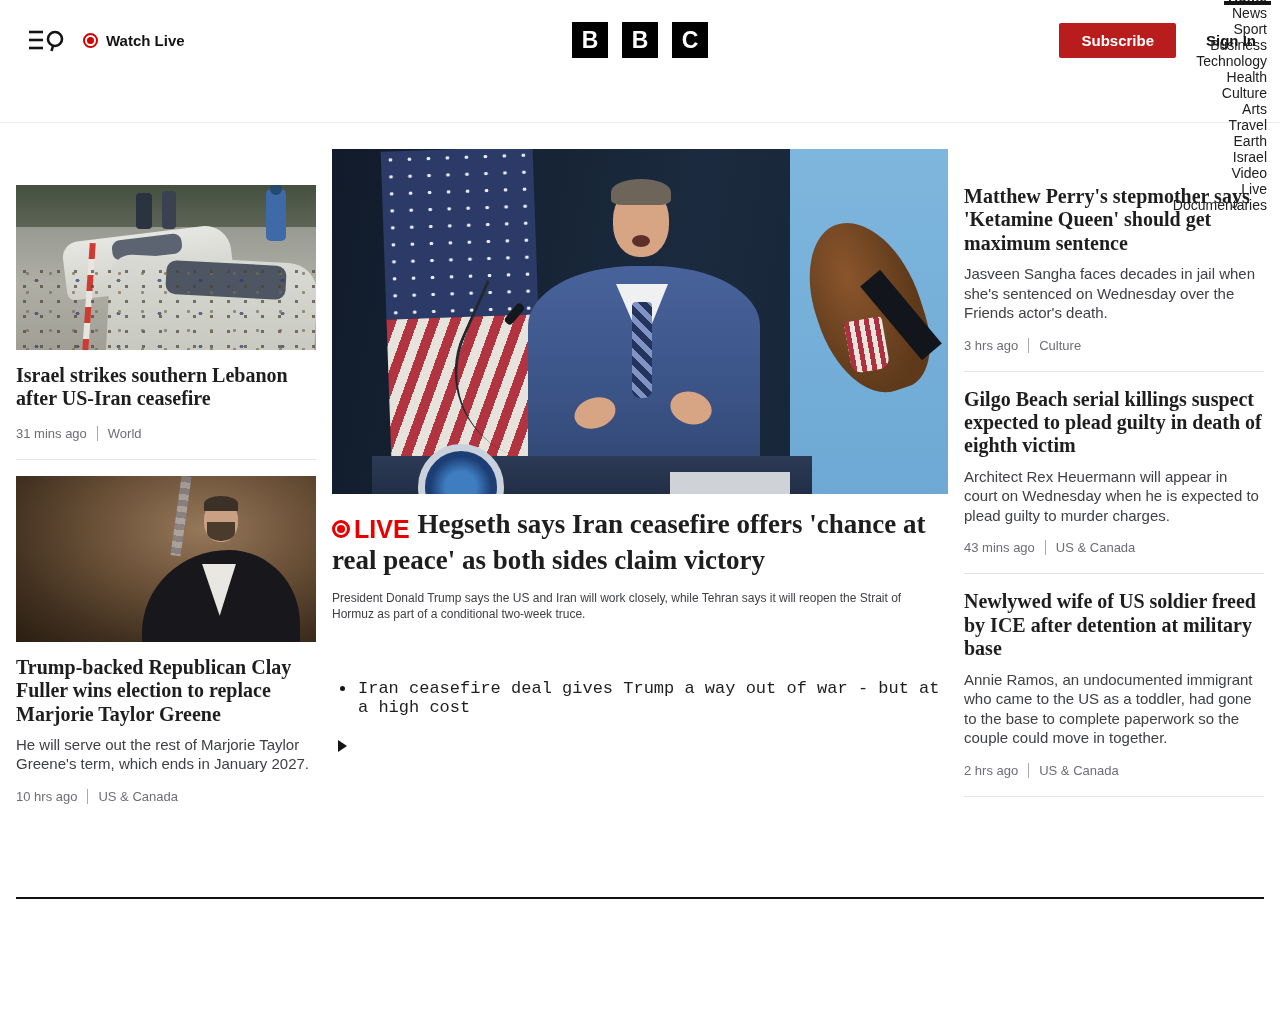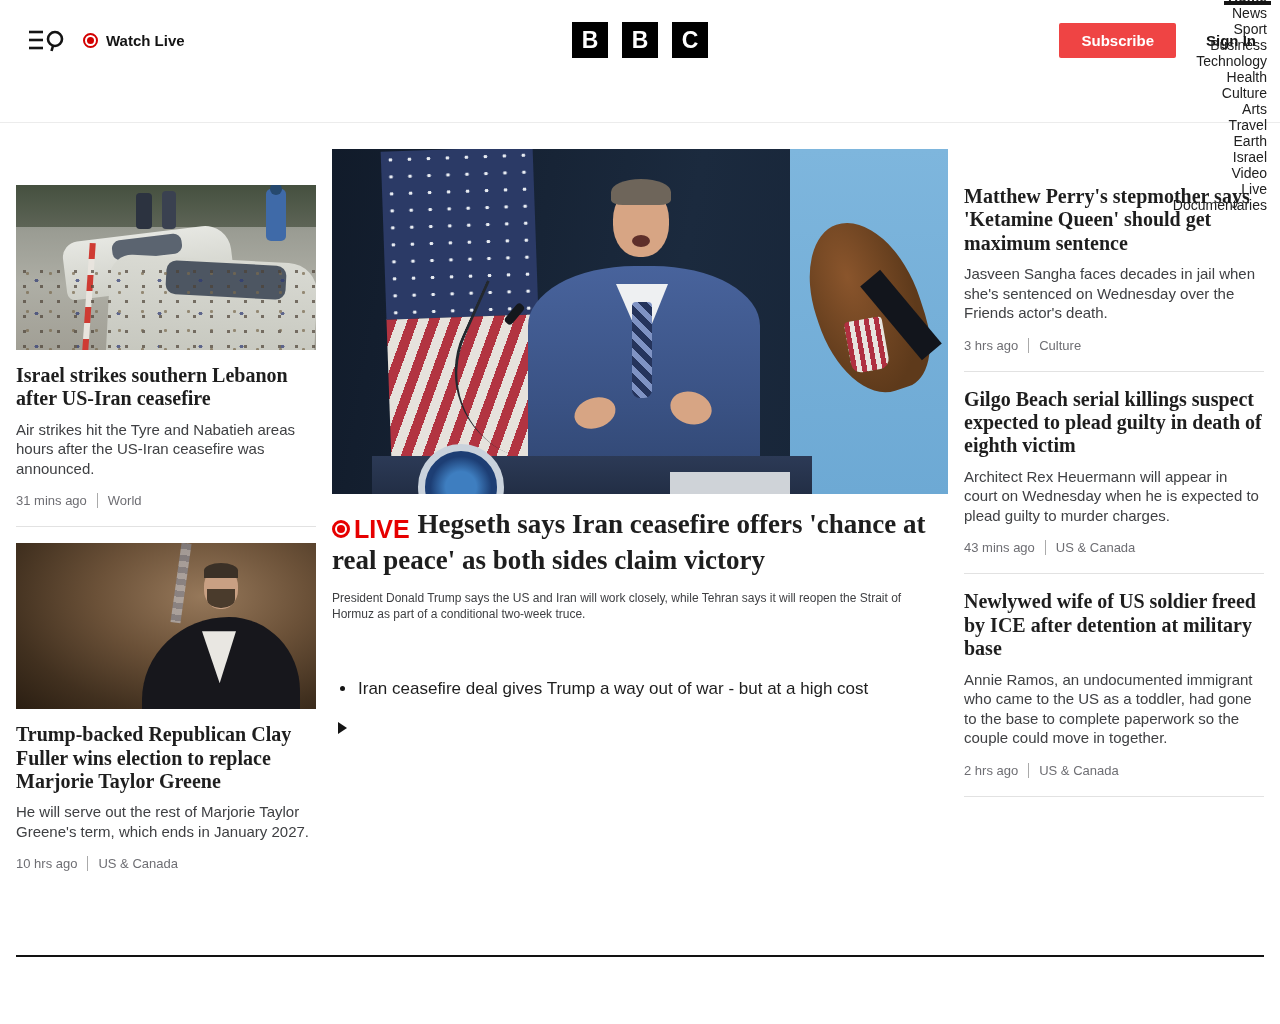--- a/index.html
+++ b/index.html
@@ -10,21 +10,21 @@
   .header { height:80px; display:flex; align-items:center; padding:0 24px; position:relative; }
   .hdr-left { display:flex; align-items:center; gap:13px; }
   .menu-btn { display:flex; align-items:center; cursor:pointer; background:none; border:none; padding:4px; }
   .watch-live { display:flex; align-items:center; gap:8px; font-size:15px; font-weight:700; cursor:pointer; }
   .live-dot { width:15px; height:15px; border:2px solid #d30000; border-radius:50%; display:inline-flex; align-items:center; justify-content:center; }
   .live-dot i { width:7px; height:7px; background:#d30000; border-radius:50%; }
   .logo { position:absolute; left:50%; top:50%; transform:translate(-50%,-50%); display:flex; gap:14px; cursor:pointer; }
   .logo span { width:36px; height:36px; background:#000; color:#fff; font-weight:700; font-size:23px;
     display:flex; align-items:center; justify-content:center; }
   .hdr-right { margin-left:auto; display:flex; align-items:center; gap:30px; }
-  .subscribe-btn { background:#ef4444; color:#fff; border:none; font-size:15px; font-weight:700;
+  .subscribe-btn { background:#b91c1c; color:#fff; border:none; font-size:15px; font-weight:700;
     padding:9px 22px; cursor:pointer; border-radius:2px; }
   .signin { font-size:15px; font-weight:700; color:#141414; text-decoration:none; }
 
   
   .nav { border-bottom:1px solid #ececec; }
   .nav-inner { display:flex; justify-content:center; align-items:flex-end; height:42px;flex-direction:column; }
   .nav-item { position:relative; font-size:14px; color:#202020; text-decoration:none; padding:0 13px;
     height:42px; display:flex; align-items:center; }
   .nav-item.active { font-weight:700; }
   .nav-item.active::after { content:""; position:absolute; left:9px; right:9px; bottom:0; height:4px; background:#141414; }
@@ -96,21 +96,21 @@
   .img-main .deskr { bottom:0; right:158px; width:120px; height:22px; background:#cfd3d8; }
 
   
   .center-headline { font-size:27px; line-height:1.2; margin-top:14px; cursor:pointer; }
   .live-badge { color:#e60000; font-family:"Liberation Sans", sans-serif; font-weight:700; font-size:25px;
      display:inline-flex; align-items:center; gap:4px; margin-right:8px; vertical-align:baseline; }
   .live-badge .ring { width:18px; height:18px; border:3px solid #e60000; border-radius:50%; display:inline-flex; align-items:center; justify-content:center; }
   .live-badge .ring i { width:8px; height:8px; background:#e60000; border-radius:50%; }
   .center-desc { font-size:12px; line-height:1.33; color:#3f4043; margin-top:15px; max-width:600px; }
   .related { margin-top:56px; list-style:none; }
-  .related li { position:relative; padding-left:26px; font-family:Liberation Sans, sans-serif; font-size:17px;
+  .related li { position:relative; padding-left:26px; font-family:Liberation Mono, monospace; font-size:17px;
      color:#1e1e1e; margin-bottom:19px; cursor:pointer; }
   .bullet-mark { position:absolute; left:8px; top:7px; width:5px; height:5px; background:#141414; border-radius:50%; }
   .play-mark { position:absolute; left:6px; top:4px; width:0; height:0;
      border-left:9px solid #141414; border-top:6px solid transparent; border-bottom:6px solid transparent; }
 
   
   .more-section { margin:84px 16px 0 16px; border-top:2px solid #121212; padding-top:11px; }
 </style>
 </head>
 <body>
@@ -179,21 +179,20 @@
         <div class="part p3"></div>
         <div class="part p3h"></div>
         <div class="part car1"></div>
         <div class="part car1w"></div>
         <div class="part car2"></div>
         <div class="part car2w"></div>
         <div class="part pole"></div>
         <div class="part debris"></div>
       </div>
       <h3 class="serif-title story-title">Israel strikes southern Lebanon after US-Iran ceasefire</h3>
-      <p class="story-desc">Air strikes hit the Tyre and Nabatieh areas hours after the US-Iran ceasefire was announced.</p>
       <div class="meta">
         <span>31 mins ago</span>
         <span class="meta-divider"></span>
         <span>World</span>
       </div>
       <hr class="story-sep">
     </div>
 
     <div>
       <div class="thumb img-stone">

